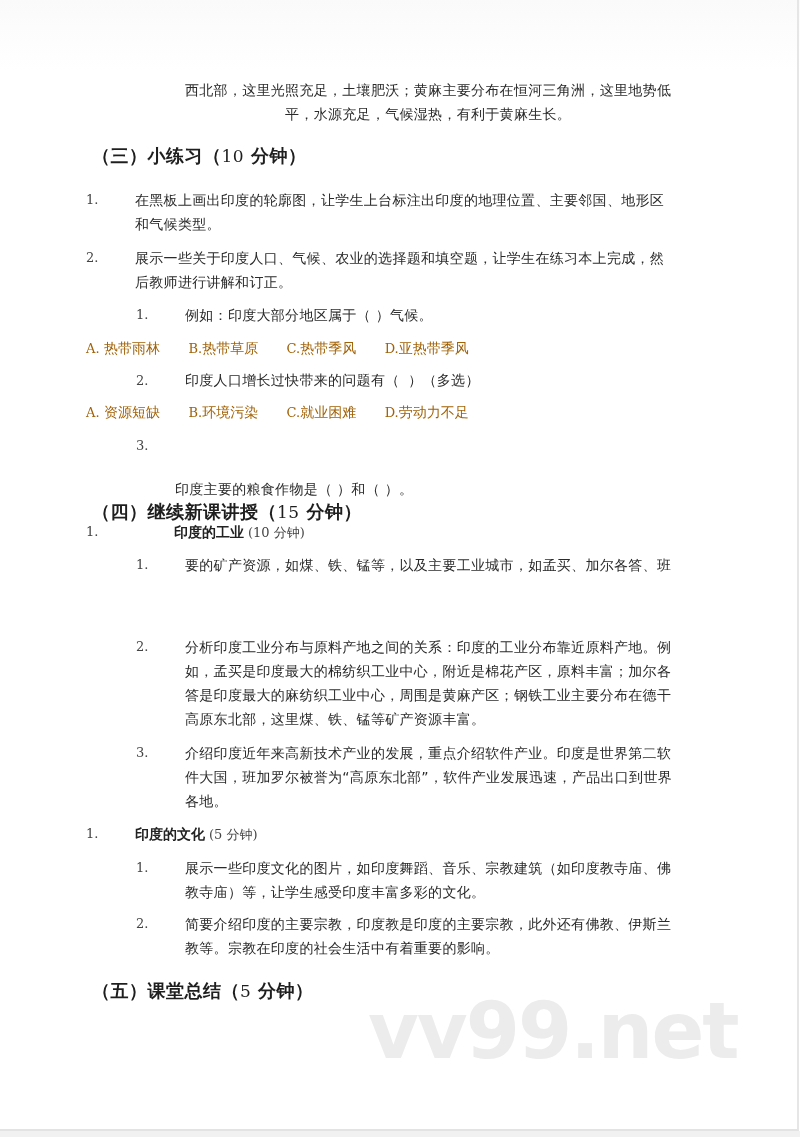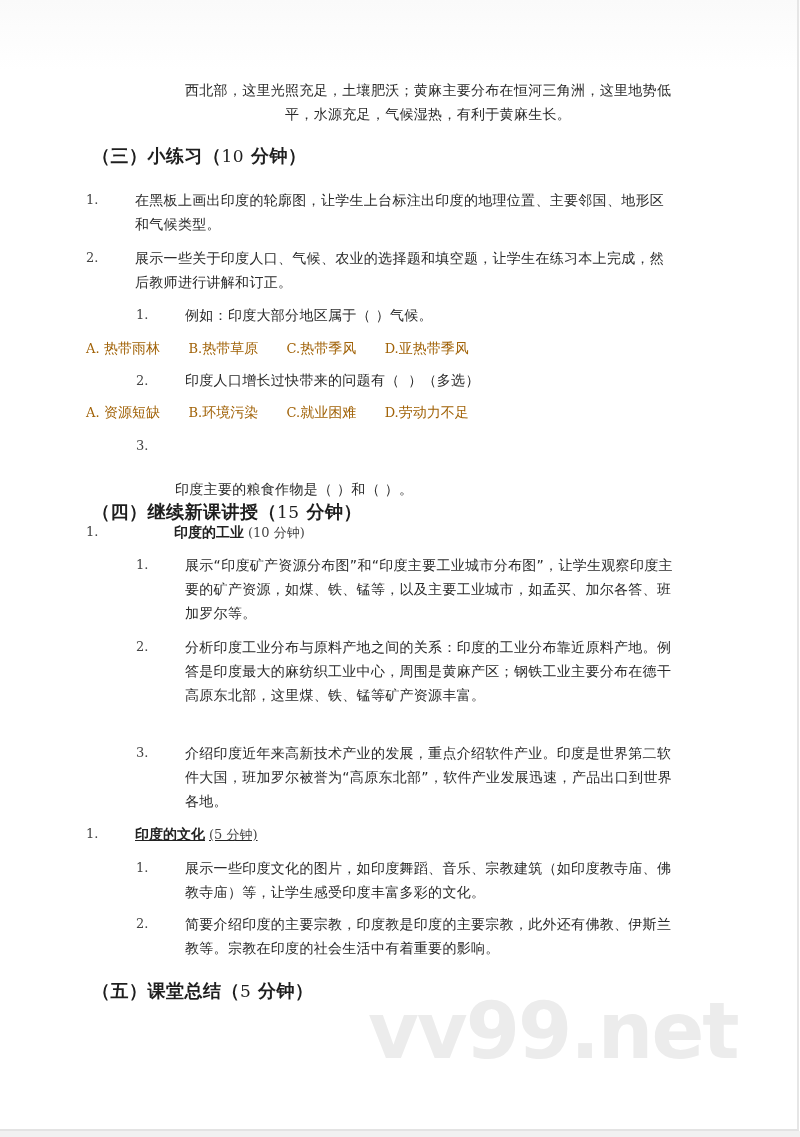--- a/index.html
+++ b/index.html
@@ -157,41 +157,40 @@
   <span>（四）继续新课讲授（</span><span class="serif-num">15</span><span> 分钟）</span>
 </div>
 
 <div class="num" style="left:86px; top:520px;">1.</div>
 <div class="subhead" style="top:520px;margin-left:39px;">
   <b>印度的工业</b><span class="dur">(10 分钟)</span>
 </div>
 
 <div class="num" style="left:136px; top:553px;">1.</div>
 <div class="para" style="left:185px; top:553px;">
-  <div>展示“印度矿产资源分布图”和“印度主要工业城市分布图”，让学生观察印度主</div>
   <div>要的矿产资源，如煤、铁、锰等，以及主要工业城市，如孟买、加尔各答、班</div>
-  <div>加罗尔等。</div>
 </div>
 
 <div class="num" style="left:136px; top:635px;">2.</div>
 <div class="para" style="left:185px; top:635px;">
   <div>分析印度工业分布与原料产地之间的关系：印度的工业分布靠近原料产地。例</div>
+  <div>如，孟买是印度最大的棉纺织工业中心，附近是棉花产区，原料丰富；加尔各</div>
   <div>答是印度最大的麻纺织工业中心，周围是黄麻产区；钢铁工业主要分布在德干</div>
   <div>高原东北部，这里煤、铁、锰等矿产资源丰富。</div>
 </div>
 
 <div class="num" style="left:136px; top:741px;">3.</div>
 <div class="para" style="left:185px; top:741px;">
   <div>介绍印度近年来高新技术产业的发展，重点介绍软件产业。印度是世界第二软</div>
   <div>件大国，班加罗尔被誉为“高原东北部”，软件产业发展迅速，产品出口到世界</div>
   <div>各地。</div>
 </div>
 
 <div class="num" style="left:86px; top:822px;">1.</div>
-<div class="subhead" style="top:822px;text-decoration:underline;">
+<div class="subhead" style="top:822px;">
   <b>印度的文化</b><span class="dur">(5 分钟)</span>
 </div>
 
 <div class="num" style="left:136px; top:856px;">1.</div>
 <div class="para" style="left:185px; top:856px;">
   <div>展示一些印度文化的图片，如印度舞蹈、音乐、宗教建筑（如印度教寺庙、佛</div>
   <div>教寺庙）等，让学生感受印度丰富多彩的文化。</div>
 </div>
 
 <div class="num" style="left:136px; top:912px;">2.</div>

